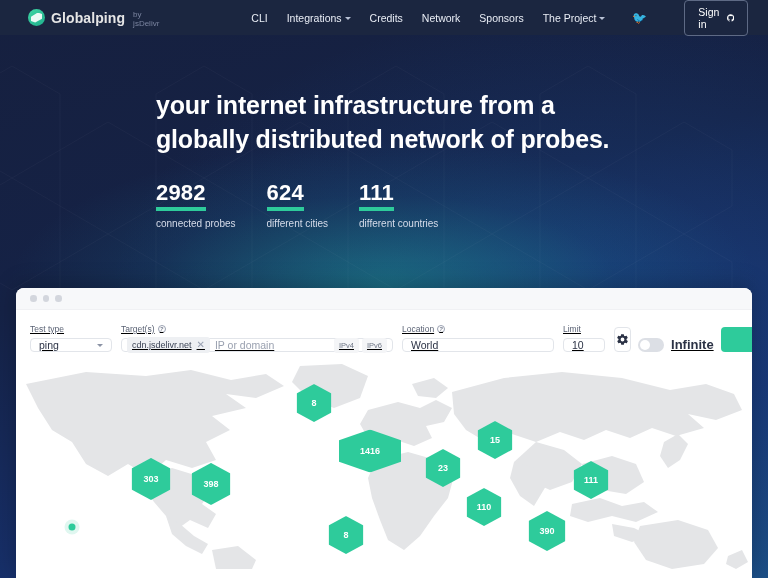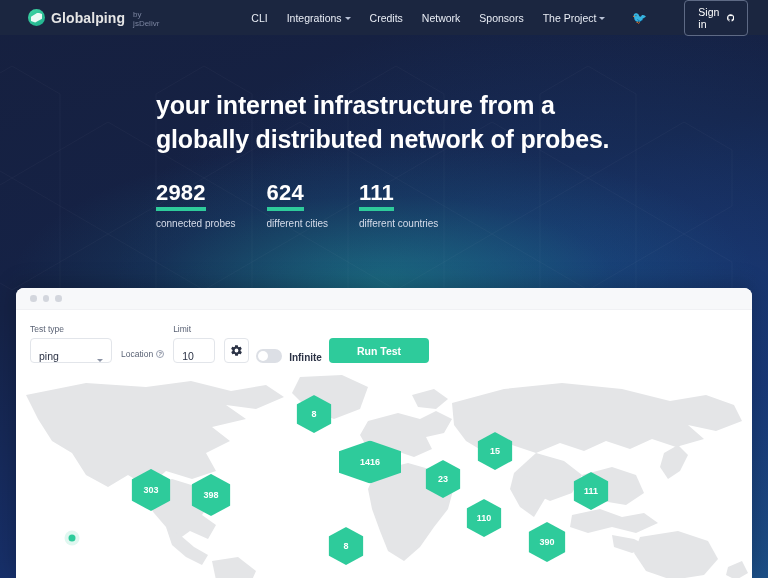--- a/index.html
+++ b/index.html
@@ -80,20 +80,21 @@
     border-bottom: 4px solid #2ecb9b;
   }
   .stat-label { color: #d6dcea; font-size: 10px; margin-top: 7px; }
 
   
   .card {
     position: absolute; left: 16px; top: 288px; width: 736px; height: 290px;
     background: #ffffff; border-radius: 8px 8px 0 0;
     overflow: hidden; z-index: 10;
     box-shadow: 0 -4px 22px rgba(0,0,0,0.22);
+    text-decoration: underline;
   }
   .chrome {
     height: 22px; background: #f7f8fa;
     display: flex; align-items: center; gap: 6px; padding-left: 14px;
     border-bottom: 1px solid #f0f1f4;
   }
   .dot { width: 6.5px; height: 6.5px; border-radius: 50%; background: #d3d6dd; }
 
   .toolbar {
     display: flex; align-items: flex-end;
@@ -104,23 +105,23 @@
     font-size: 8.5px; color: #5a6274; margin-bottom: 4px;
     display: flex; align-items: center; gap: 3px;
   }
   .qmark {
     width: 8px; height: 8px; border-radius: 50%;
     border: 1px solid #9aa1b1; color: #7d8496;
     font-size: 6px; line-height: 7px; text-align: center;
     display: inline-block; font-weight: bold;
   }
   .inp {
-    height: 25px; background: #fff;
+    height: 14px; background: #fff;
     border: 1px solid #e2e5ea; border-radius: 4px;
-    display: flex; align-items: flex-end;
+    display: flex; align-items: center;
     font-size: 10.5px; color: #2b3245;
     padding: 0 8px;
   }
   .sel { width: 82px; justify-content: space-between; }
   .sel .caret2 {
     width: 0; height: 0; border-left: 3px solid transparent;
     border-right: 3px solid transparent; border-top: 3.5px solid #8b93a5;
   }
   .targets { width: 272px; padding: 0 5px; gap: 5px; }
   .chip {
@@ -144,21 +145,21 @@
     cursor: pointer;
   }
   .toggle {
     width: 26px; height: 14px; border-radius: 7px; background: #dcdfe5;
     position: relative; cursor: pointer; flex: none;
   }
   .toggle::after {
     content: ""; position: absolute; left: 2px; top: 2px;
     width: 10px; height: 10px; border-radius: 50%; background: #fff;
   }
-  .inf-label { font-size: 10px; color: #2b3245; font-weight: bold; }
+  .inf-label { font-size: 13px; color: #2b3245; font-weight: bold; }
   .run {
     background: #2ecb9b; color: #fff; border: none; border-radius: 4px;
     font-size: 10.5px; font-weight: bold; height: 25px; padding: 0 28px;
     cursor: pointer; font-family: inherit;
   }
   .row-align { display: flex; align-items: flex-end; gap: 7px; padding-bottom: 0; }
 
   
   .map { position: relative; height: 205px; margin-top: 12px; background: #fff; overflow: hidden; }
   .map svg { position: absolute; left: 0; top: 0; }
@@ -275,25 +276,45 @@
   <div class="toolbar">
 
     <div class="fld">
       <div class="fld-label">Test type</div>
       <div class="inp sel">
         <span>ping</span>
         <i class="caret2"></i>
       </div>
     </div>
 
+    <div class="fld">
+      <div class="fld-label">
+        <span>Target(s)</span>
+        <i class="qmark">?</i>
+      </div>
+      <div class="inp targets">
+        <span class="chip">
+          <span>cdn.jsdelivr.net</span>
+          <span class="chip-x">✕</span>
+        </span>
+        <span class="tgt-ph">IP or domain</span>
+        <span class="ipgrp">
+          <span class="ipbtn">IPv4</span>
+          <span class="ipbtn">IPv6</span>
+        </span>
+      </div>
+    </div>
 
     <div class="fld">
       <div class="fld-label">
         <span>Location</span>
         <i class="qmark">?</i>
+      </div>
+      <div class="inp loc">
+        <span>World</span>
       </div>
     </div>
 
     <div class="fld">
       <div class="fld-label">Limit</div>
       <div class="inp limit">
         <span>10</span>
       </div>
     </div>
 

